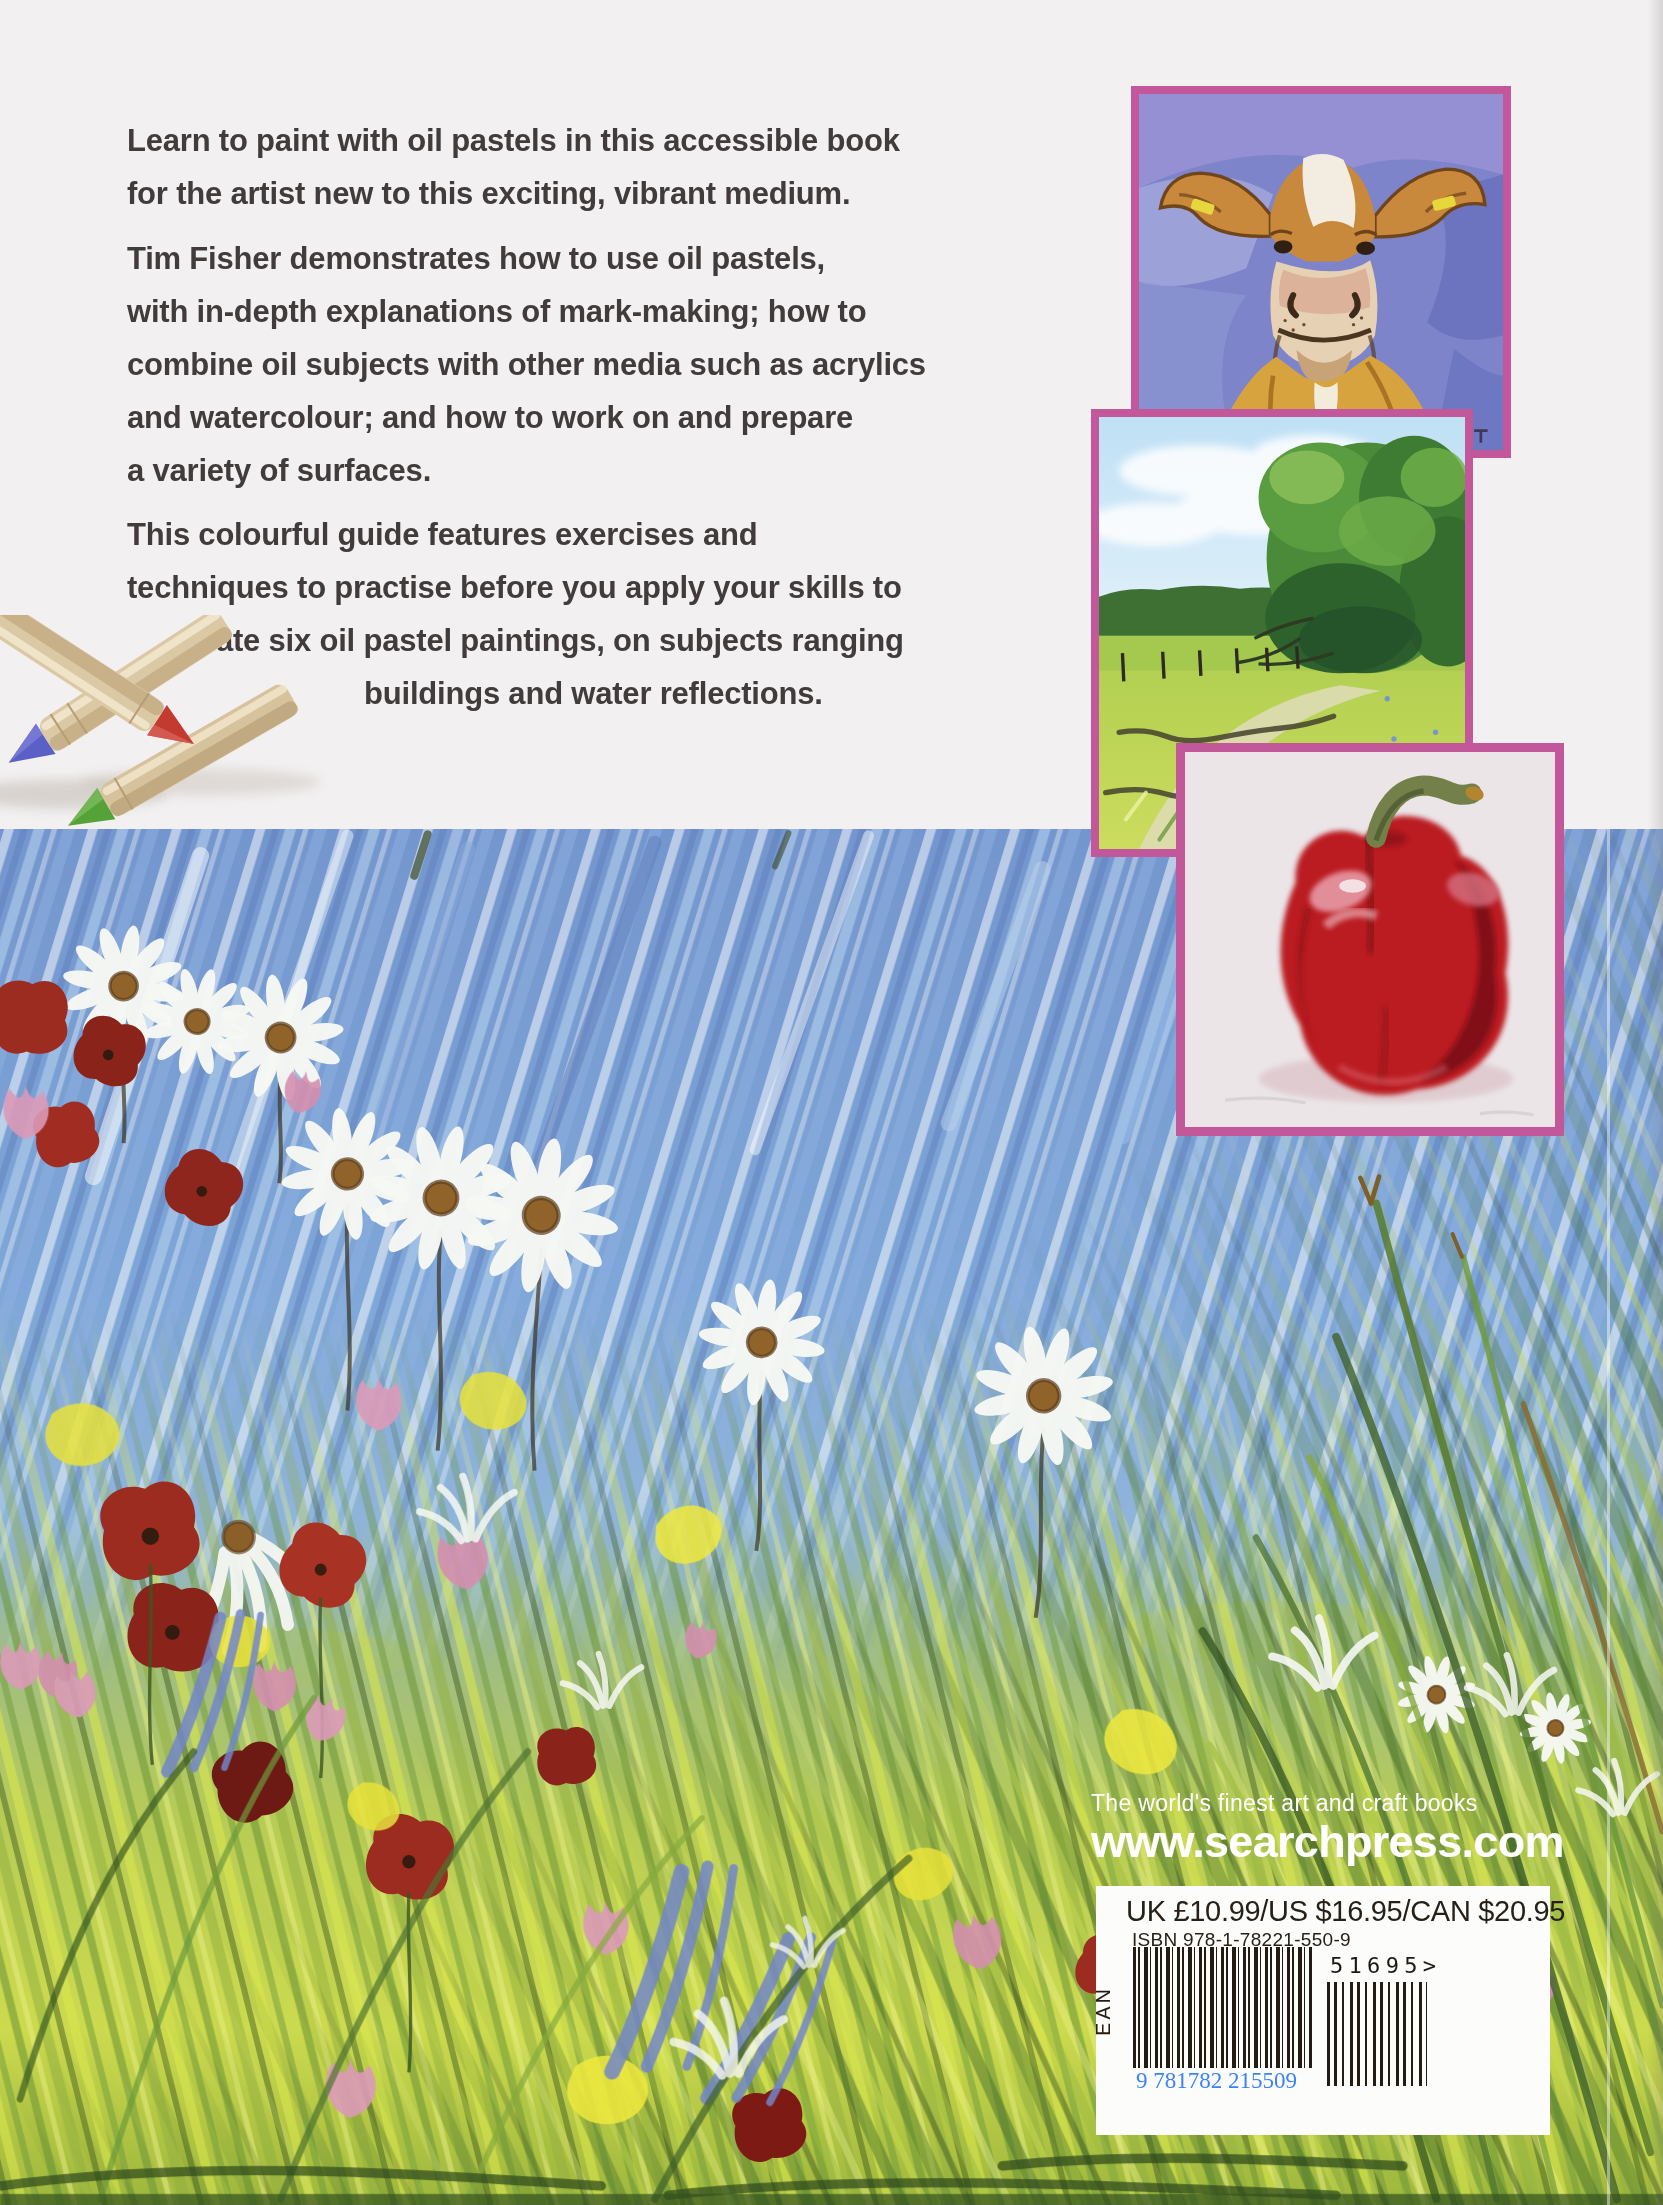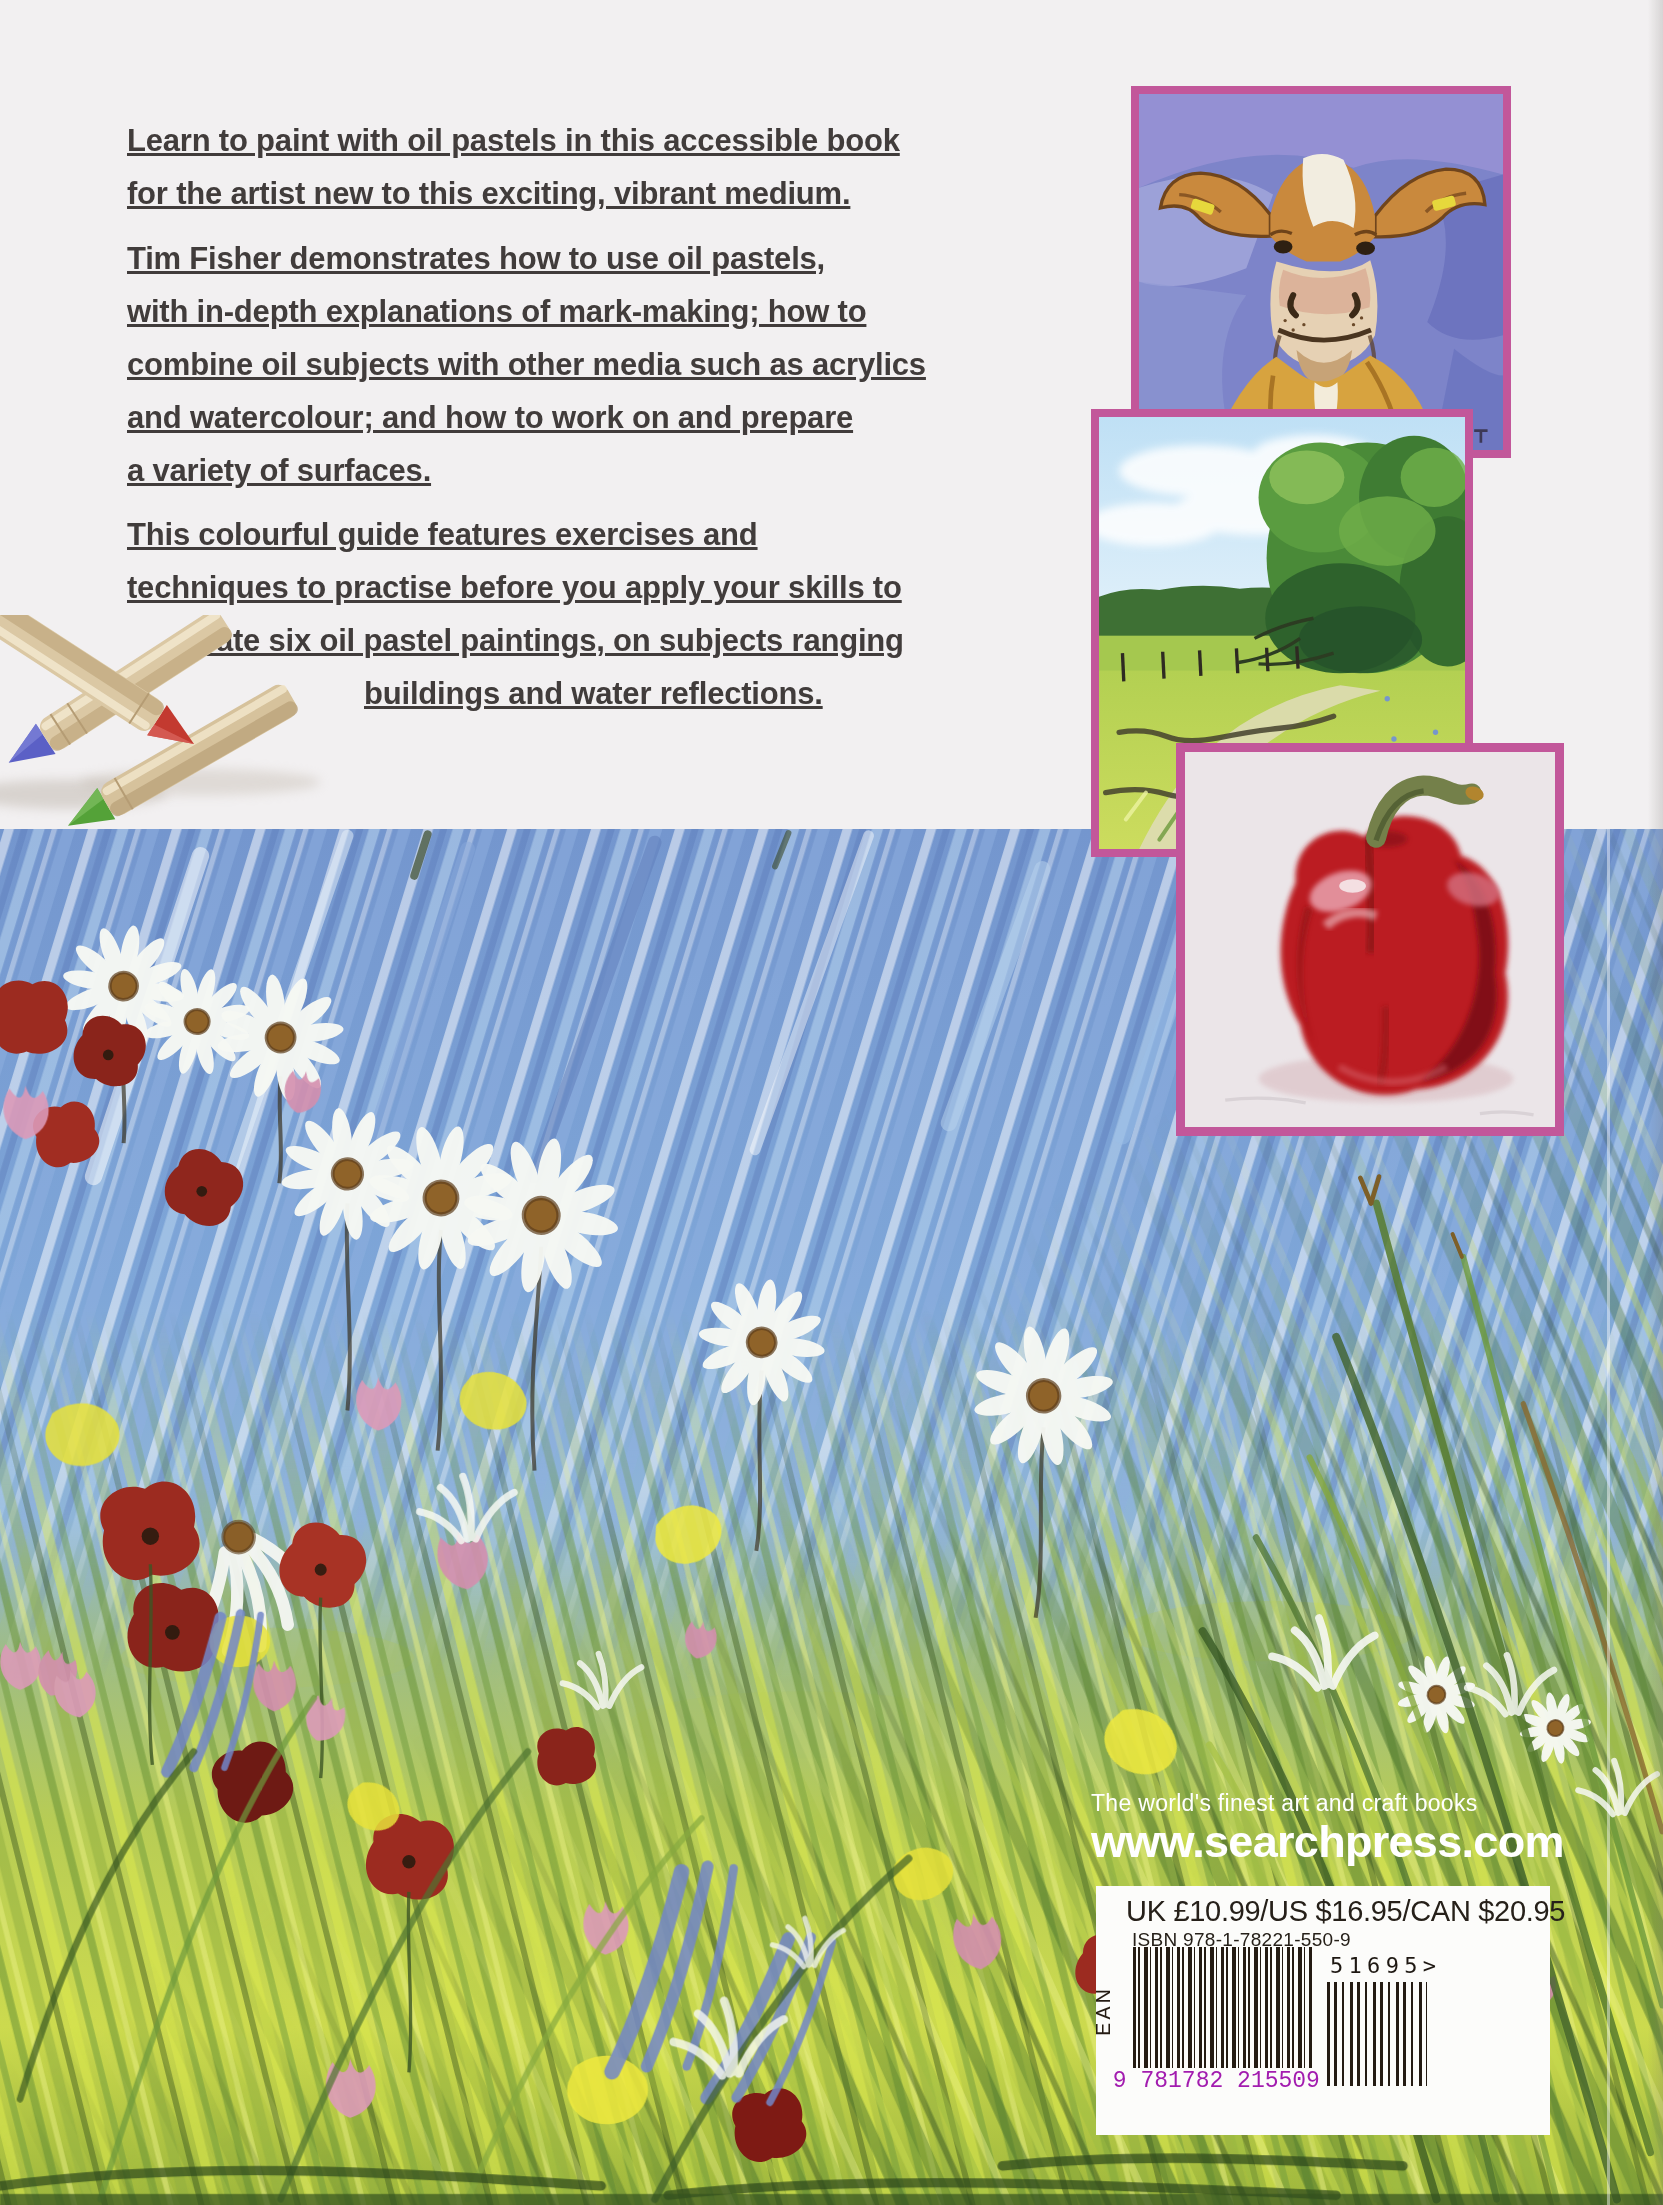--- a/index.html
+++ b/index.html
@@ -2,21 +2,21 @@
 <html style="font-size:10.7px"><head>
 <meta charset="utf-8">
 <style>
   html,body{margin:0;padding:0;background:#e8e6e7;}
   .book{
     position:relative; width:1663px; height:2205px; overflow:hidden;
     background:#f2f0f1; font-family:"Liberation Sans",sans-serif;
   }
   
   .blurb{position:absolute; left:127px; top:114px; width:922px; z-index:8;
-         color:#413c3b; font-size:31px; font-weight:700; letter-spacing:-0.2px;text-decoration:underline;}
+         color:#413c3b; font-size:31px; font-weight:700; letter-spacing:-0.2px;}
   .bl{display:block; height:53px; line-height:53px; white-space:nowrap;}
   .para2{margin-top:12px;} .para3{margin-top:10.7px;}
   .ind1{padding-left:43px;} .ind2{padding-left:164px;} .ind3{padding-left:237px;}
   
   .frame{position:absolute; box-sizing:border-box; border:8.7px solid #c2579a; background:#fff;}
   .frame svg{display:block; width:100%; height:100%;}
   .f-cow{left:1131px; top:86px; width:380px; height:372px; z-index:10;}
   .f-land{left:1091px; top:409px; width:382px; height:448px; z-index:12;}
   .f-pep{left:1176px; top:743px; width:388px; height:393px; border-width:9.4px; z-index:14;}
   
@@ -33,21 +33,21 @@
   .pricebox{position:absolute; left:1096px; top:1886px; width:454px; height:249px;
             background:#fcfcfa; z-index:20; color:#262019;}
   .price{position:absolute; left:30px; top:9.4px; font-size:29px; letter-spacing:-0.3px; white-space:nowrap;}
   .isbn{position:absolute; left:36px; top:43px; font-size:19px; letter-spacing:0.3px; white-space:nowrap;}
   .eanlab{position:absolute; left:-4px; top:100px; writing-mode:vertical-rl; transform:rotate(180deg);
           font-size:19.4px; letter-spacing:3.3px; color:#241b12;}
   .bars-main{position:absolute; left:37px; top:61px; width:180px; height:122px;
     background:repeating-linear-gradient(90deg,#241b12 0 2.7px,#fcfcfa 2.7px 4.7px,#241b12 4.7px 6.7px,
       #fcfcfa 6.7px 10.7px,#241b12 10.7px 14.7px,#fcfcfa 14.7px 16.7px,#241b12 16.7px 18px,#fcfcfa 18px 22px);}
   .ean-digits{position:absolute; left:13.4px; top:182px; width:214px; text-align:center;
-      font-family:Liberation Mono, monospace; font-size:23px; color:#a21caf; background:#fcfcfa;}
+      font-family:Liberation Serif, serif; font-size:23px; color:#3b82f6; background:#fcfcfa;}
   .addon-digits{position:absolute; left:234px; top:67px; width:120px; letter-spacing:5.3px;
       font-family:"DejaVu Sans Mono",monospace; font-size:22px; color:#1e1812;}
   .bars-addon{position:absolute; left:231px; top:96px; width:100px; height:104px;
     background:repeating-linear-gradient(90deg,#241b12 0 3.3px,#fcfcfa 3.3px 7.4px,#241b12 7.4px 10px,
       #fcfcfa 10px 15.4px,#241b12 15.4px 17.4px,#fcfcfa 17.4px 23px);}
   
   .crease{position:absolute; left:1607px; top:829px; width:2.7px; height:1377px;
           background:rgba(250,250,252,0.45); z-index:16;}
   .edge-shade{position:absolute; right:0; top:0; width:14.7px; height:2205px; z-index:30;
           background:linear-gradient(to right, rgba(120,115,112,0), rgba(120,115,112,0.22));}

